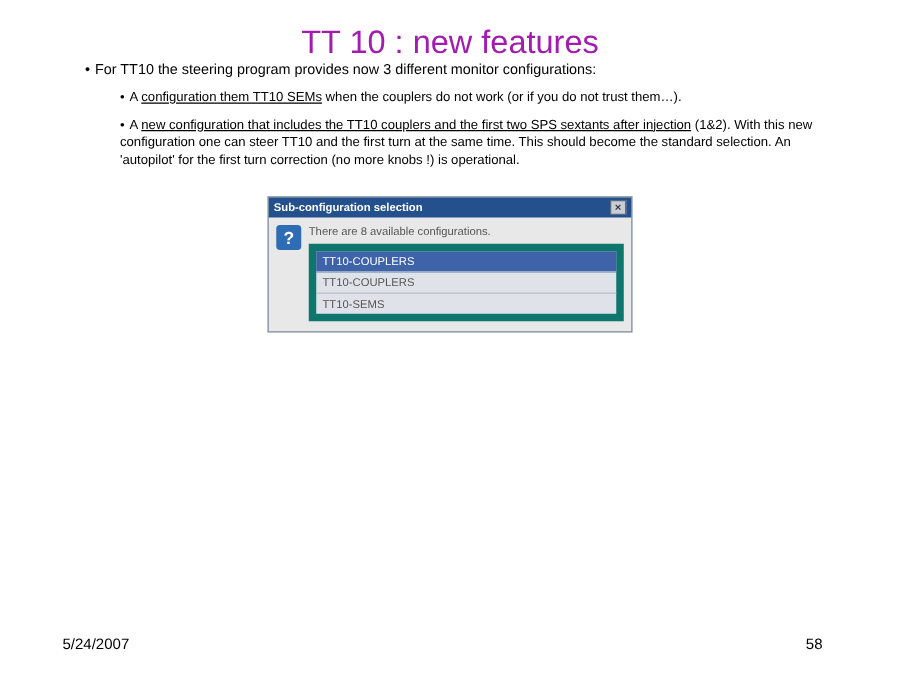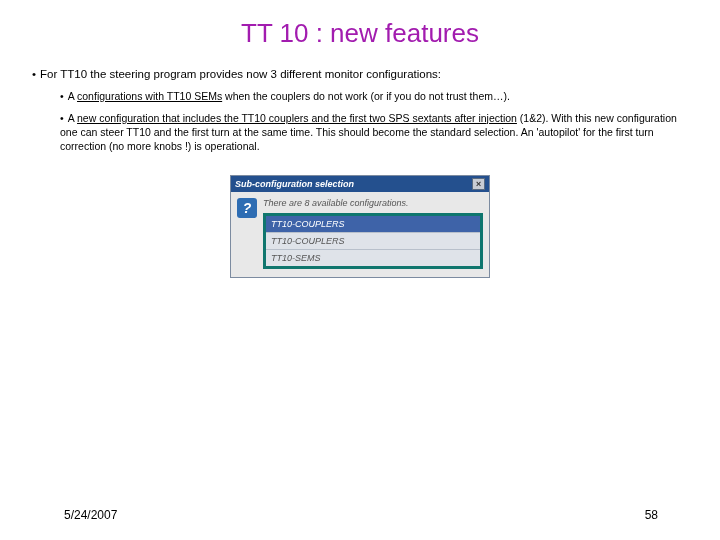--- a/index.html
+++ b/index.html
@@ -13,36 +13,34 @@
     overflow: hidden;
   }
   .title {
     text-align: center;
     font-size: 26px;
     font-weight: 400;
     margin-top: 18px;
     color: #a21caf;
   }
   .content {
-    padding: 0 32px;
-    margin-top: 18px;
+    padding: 0 68px;
     font-size: 11.5px;
     color: #000;
     line-height: 1.35;
   }
   .b1 { margin: 0 0 6px 0; }
   .b2 { margin: 0 0 8px 28px; font-size: 10.5px; }
   .b1sp { margin: 14px 0 6px 0; }
   .bullet { margin-right: 4px; }
   .underline { text-decoration: underline; }
 
   .dialog-wrap {
-    width: 260px;
+    width: 292px;
     margin: 22px auto 0 auto;
-    font-style: italic;
   }
   .dialog {
     border: 1px solid #7c8ba0;
     background: #e8e8e8;
     font-family: Tahoma, sans-serif;
     font-size: 9px;
     color: #444;
   }
   .titlebar {
     background: #24508e;
@@ -80,39 +78,39 @@
     font-weight: bold;
     font-size: 14px;
     text-align: center;
     line-height: 20px;
     flex: 0 0 auto;
   }
   .dlg-right { flex: 1 1 auto; }
   .msg1, .msg2 { color: #555; font-size: 9px; line-height: 1.15; }
   .options {
     margin-top:4px;
-    border:3px solid #0f766e;
+    border:6px solid #0f766e;
     background:#dfe3e9;
   }
   .opt {
     border-bottom:1px solid #b8c0cb;
     padding:2px 5px;
     font-size:9px;
     color:#555;
     cursor:pointer;
     white-space:nowrap;
   }
   .opt:last-child { border-bottom:none; }
   .opt.sel {
     background:#3e63a8;
     color:#fff;
   }
   .footer-date {
     position:absolute;
-    left:64px; bottom:18px;
+    left:50px; bottom:18px;
     font-size:12px;
   }
   .footer-page {
     position:absolute;
     right:62px; bottom:18px;
     font-size:12px;
   }
 </style>
 </head>
 <body>
@@ -120,21 +118,21 @@
 <div class="title">TT 10 : new features</div>
 
 <div class="content">
 
   <div class="b1">
     <span class="bullet">•</span><span>For TT10 the steering program provides now 3 different monitor configurations:</span>
   </div>
 
 
   <div class="b2">
-    <span class="bullet">•</span><span>A </span><span class="underline">configurations with TT10 SEMs</span><span> when the couplers do not work (or if you do not trust them…).</span>
+    <span class="bullet">•</span><span>A </span><span class="underline">configuration them TT10 SEMs</span><span> when the couplers do not work (or if you do not trust them…).</span>
   </div>
 
   <div class="b2">
     <span class="bullet">•</span><span>A </span><span class="underline">new configuration that includes the TT10 couplers and the first two SPS sextants after injection</span><span> (1&amp;2). With this new configuration one can steer TT10 and the first turn at the same time. This should become the standard selection. An 'autopilot' for the first turn correction (no more knobs !) is operational.</span>
   </div>
 
 
   <div class="dialog-wrap">
     <div class="dialog">
       <div class="titlebar">

